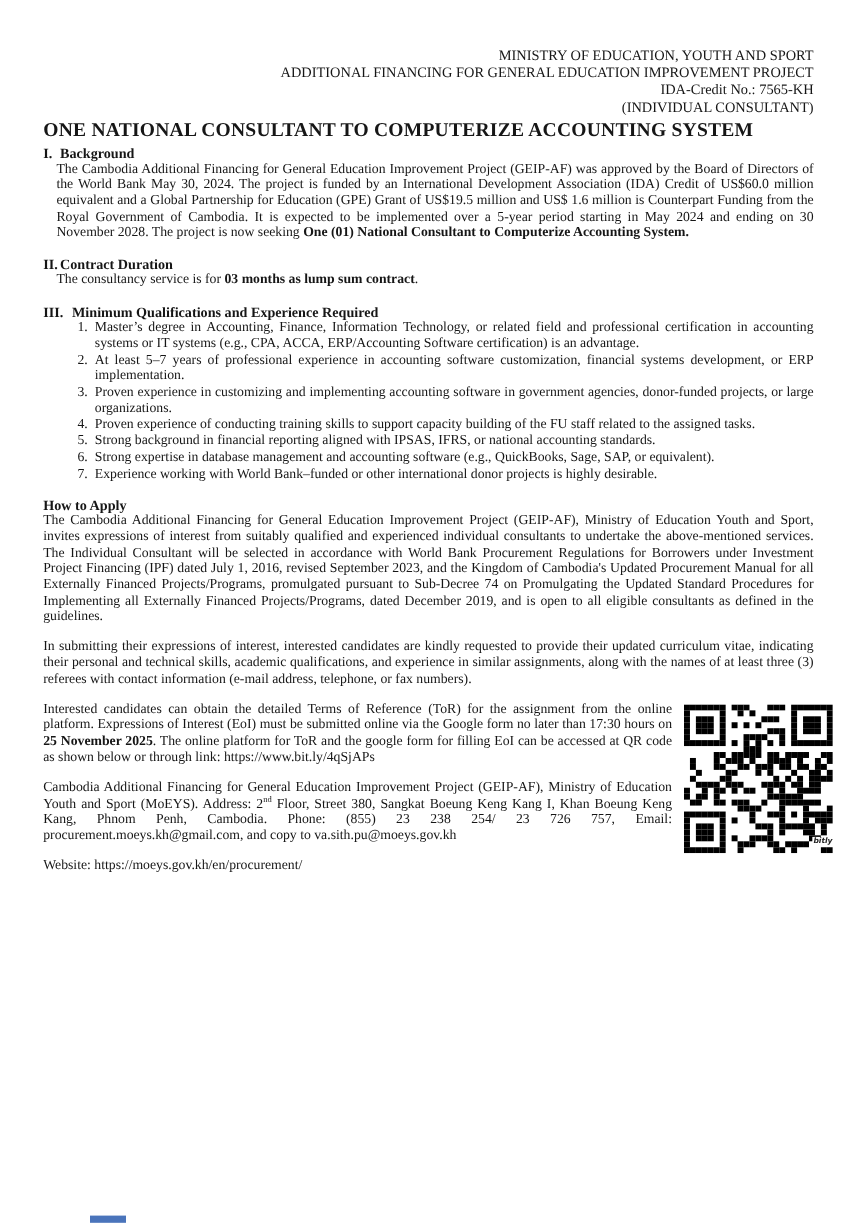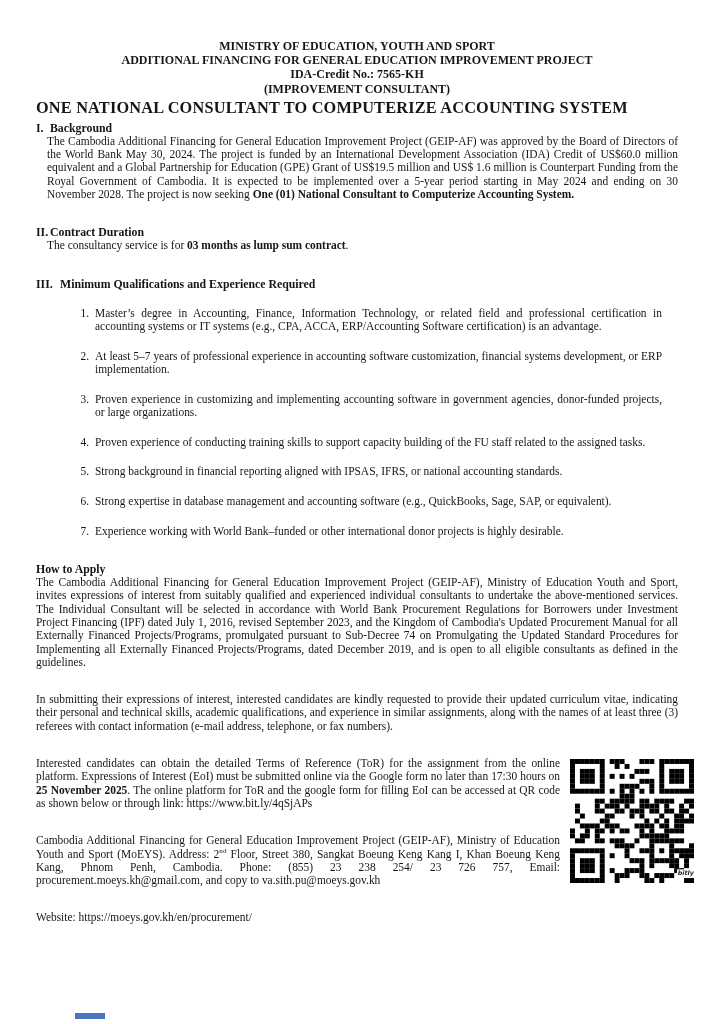--- a/index.html
+++ b/index.html
@@ -3,33 +3,33 @@
 <meta charset="utf-8">
 <style>
   html,body{margin:0;padding:0;}
   body{
     width:714px;height:1024px;background:#ffffff;color:#161616;
     font-family:"Liberation Serif","DejaVu Serif",serif;
     position:relative;overflow:hidden;
   }
   .doc{padding:39px 36px 0 36px;}
   
-  .hdr{text-align:center;font-weight:bold;font-size:12px;line-height:14.2px;}
+  .hdr{text-align:right;font-weight:normal;font-size:12px;line-height:14.2px;}
   .doc-title{text-align:left;font-weight:bold;font-size:16.3px;line-height:20px;margin:2px 0 3px 0;letter-spacing:.2px;}
   
   .sec-h{font-weight:bold;font-size:11.8px;line-height:14px;white-space:pre-wrap;}
   .sec-h .rn{display:inline-block;min-width:14px;}
   .sec-h .rn3{display:inline-block;min-width:24px;}
-  .gap{margin-top:24px;}
+  .gap{margin-top:12px;}
   
   .body-t{font-size:11.45px;line-height:13.3px;text-align:justify;}
   .ind{margin-left:11px;}
   b,strong{font-weight:bold;}
   ol.qual{margin:0;padding:0 0 0 40px;font-size:11.45px;line-height:13.55px;}
-  ol.qual li{padding-left:3px;margin:16px;text-align:justify;}
+  ol.qual li{padding-left:3px;margin:0;text-align:justify;}
   .link{color:#161616;cursor:pointer;}
   sup{font-size:0.62em;vertical-align:super;line-height:0;}
   
   .qr-wrap{
     float:right;width:124px;height:124px;margin:2px -16px 6px 10px;
     position:relative;background:#fff;
   }
   .qr-wrap svg{display:block;width:124px;height:124px;}
   .qr-brand{
     position:absolute;right:-1px;bottom:6px;font-size:7px;font-style:italic;
@@ -41,21 +41,21 @@
 </style>
 </head>
 <body>
 
 <div class="doc">
 
   <div class="hdr">
     <div>MINISTRY OF EDUCATION, YOUTH AND SPORT</div>
     <div>ADDITIONAL FINANCING FOR GENERAL EDUCATION IMPROVEMENT PROJECT</div>
     <div>IDA-Credit No.: 7565-KH</div>
-    <div>(IMPROVEMENT CONSULTANT)</div>
+    <div>(INDIVIDUAL CONSULTANT)</div>
   </div>
   <div class="doc-title">ONE NATIONAL CONSULTANT TO COMPUTERIZE ACCOUNTING SYSTEM</div>
 
   <div class="sec-h"><span class="rn">I.</span><span>Background</span></div>
   <div class="body-t ind"><span>The Cambodia Additional Financing for General Education Improvement Project (GEIP-AF) was approved by the Board of Directors of the World Bank May 30, 2024. The project is funded by an International Development Association (IDA) Credit of US$60.0 million equivalent and a Global Partnership for Education (GPE) Grant of US$19.5 million and US$ 1.6 million is Counterpart Funding from the Royal Government of Cambodia. It is expected to be implemented over a 5-year period starting in May 2024 and ending on 30 November 2028. The project is now seeking </span><strong>One (01) National Consultant to Computerize Accounting System.</strong></div>
 
   <div class="sec-h gap"><span class="rn">II.</span><span>Contract Duration</span></div>
   <div class="body-t ind"><span>The consultancy service is for </span><strong>03 months as lump sum contract</strong><span>.</span></div>
 
   <div class="sec-h gap"><span class="rn3">III.</span><span>Minimum Qualifications and Experience Required</span></div>

